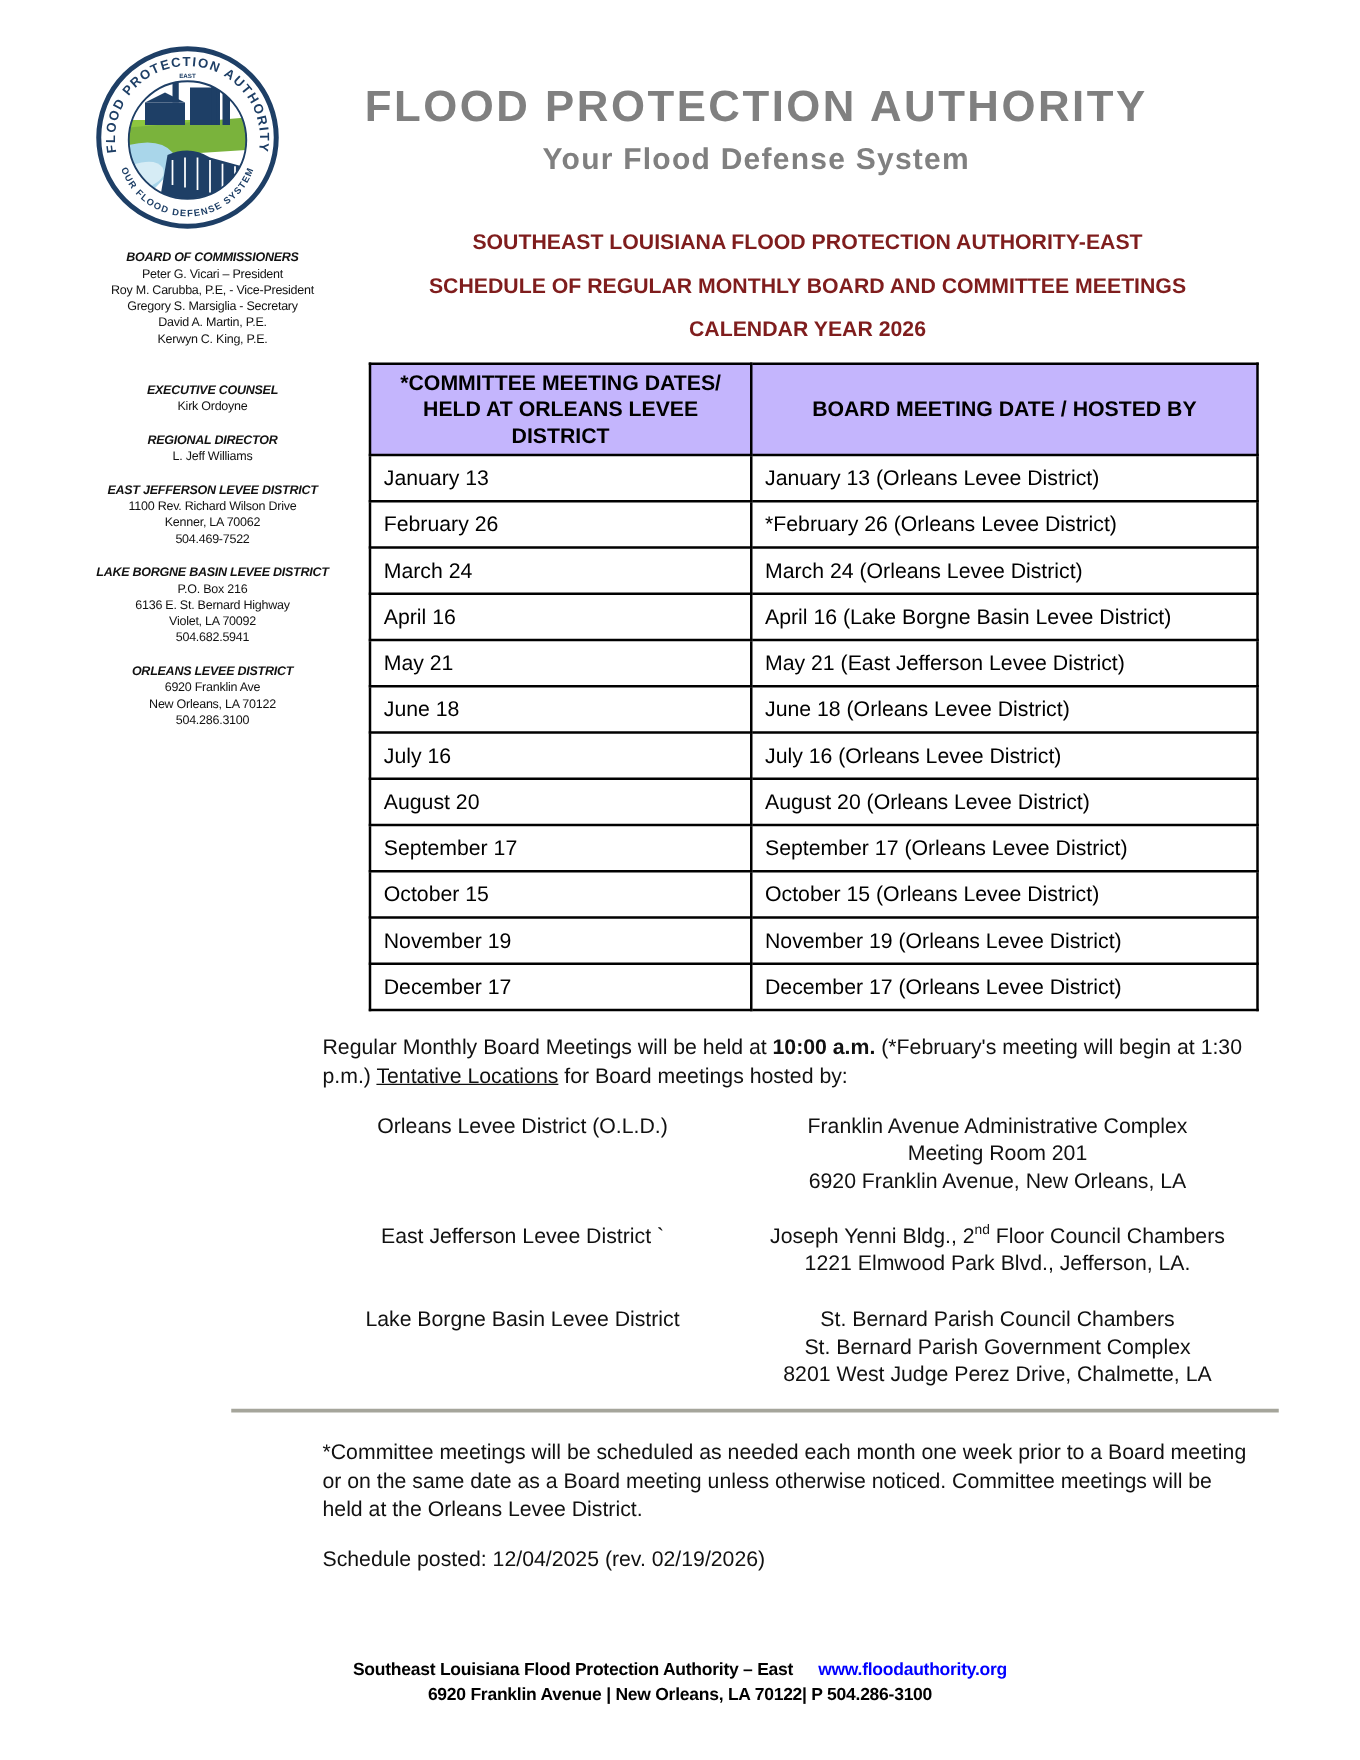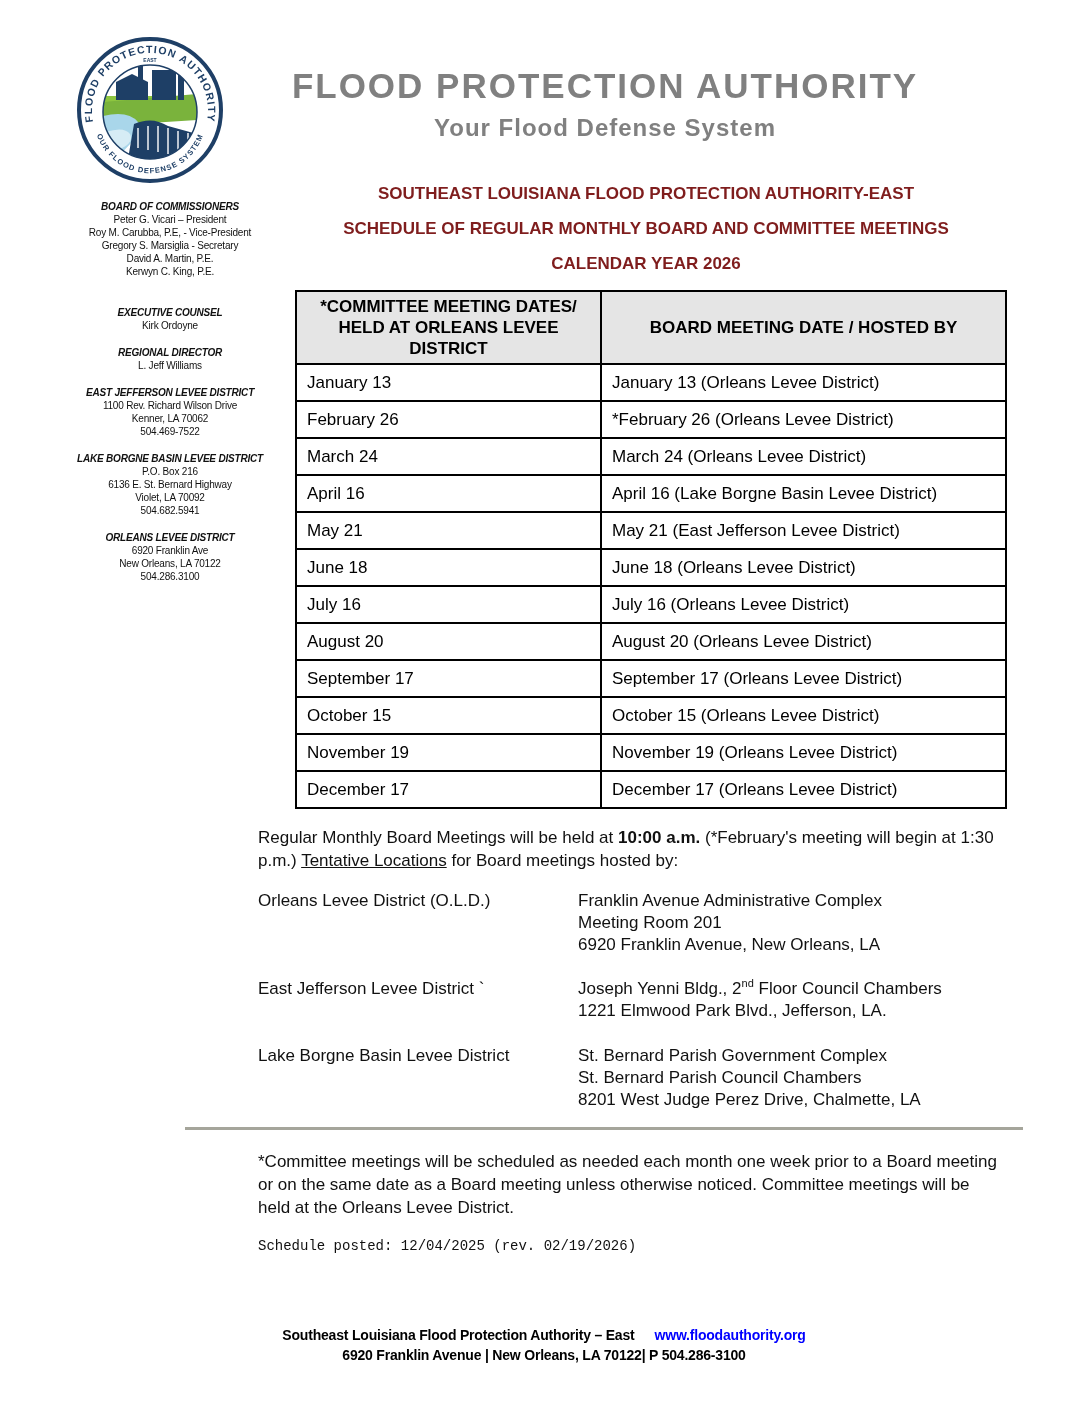--- a/index.html
+++ b/index.html
@@ -27,42 +27,42 @@
   .sb-head { font-weight: bold; font-size: 10px; font-style: italic; }
   .sb-gap-lg { margin-top: 28px; }
   .sb-gap { margin-top: 14px; }
 
   
   .doc-heads { position: absolute; left: 285px; top: 176px; width: 722px; text-align: center; font-size: 17px; font-weight: bold; line-height: 35px; color: #7f1d1d; }
 
   
   table.sched { position: absolute; left: 295px; top: 290px; width: 710px; border-collapse: collapse; table-layout: fixed; }
   table.sched th, table.sched td { border: 2px solid #000; font-size: 17px; color: #000; }
-  table.sched th { background: #e5e5e5; font-weight: bold; text-align: center; vertical-align: middle; height: 64px; padding: 4px 0; line-height: 21px; }
+  table.sched th { background: #c4b5fd; font-weight: bold; text-align: center; vertical-align: middle; height: 64px; padding: 4px 0; line-height: 21px; }
   table.sched td { height: 37px; padding: 2px 17px 2px 10px; font-weight: normal; vertical-align: middle; background: #fff; }
   .col1 { width: 305px; }
   .col2 { width: 405px; }
 
   
   .note { position: absolute; left: 258px; top: 826px; width: 748px; font-size: 17px; line-height: 23px; }
   .note b { font-weight: bold; }
   .note u { text-decoration: underline; }
 
-  .loc { position: absolute; left: 258px; width: 760px; display: flex; font-size: 17px; line-height: 22px; }
+  .loc { position: absolute; left: 258px; width: 760px; display: flex; font-size: 17px; line-height: 22px; text-align: center; }
   .loc-name { width: 320px; flex: 0 0 320px; }
   .loc-lines { flex: 1; }
   .loc1 { top: 890px; }
   .loc2 { top: 978px; }
   .loc3 { top: 1045px; }
   sup { font-size: 11px; vertical-align: super; line-height: 0; }
 
   .rule { position: absolute; left: 185px; top: 1127px; width: 838px; height: 3px; background: #a5a59b; }
 
   .footnote { position: absolute; left: 258px; top: 1150px; width: 748px; font-size: 17px; line-height: 23px; }
-  .posted { position: absolute; left: 258px; top: 1238px; width: 748px; font-size: 14px; font-family: Liberation Mono, monospace; }
+  .posted { position: absolute; left: 258px; top: 1238px; width: 748px; font-size: 17px; }
 
   
   .footer { position: absolute; left: 0; top: 1325px; width: 1088px; text-align: center; font-weight: bold; font-size: 14px; line-height: 20px; letter-spacing: -0.2px; color: #000; }
   .footer .line1 { display: flex; justify-content: center; }
   .footer a { color: #0000ff; text-decoration: none; margin-left: 20px; }
 </style>
 </head>
 <body>
 
 <div class="page">
@@ -232,22 +232,22 @@
     <div class="loc-name">East Jefferson Levee District `</div>
     <div class="loc-lines">
       <div><span>Joseph Yenni Bldg., 2</span><sup>nd</sup><span> Floor Council Chambers</span></div>
       <div>1221 Elmwood Park Blvd., Jefferson, LA.</div>
     </div>
   </div>
 
   <div class="loc loc3">
     <div class="loc-name">Lake Borgne Basin Levee District</div>
     <div class="loc-lines">
+      <div>St. Bernard Parish Council Chambers</div>
       <div>St. Bernard Parish Government Complex</div>
-      <div>St. Bernard Parish Council Chambers</div>
       <div>8201 West Judge Perez Drive, Chalmette, LA</div>
     </div>
   </div>
 
   <div class="rule"></div>
 
   <div class="footnote">*Committee meetings will be scheduled as needed each month one week prior to a Board meeting or on the same date as a Board meeting unless otherwise noticed. Committee meetings will be held at the Orleans Levee District.</div>
 
   <div class="posted">Schedule posted: 12/04/2025 (rev. 02/19/2026)</div>
 

